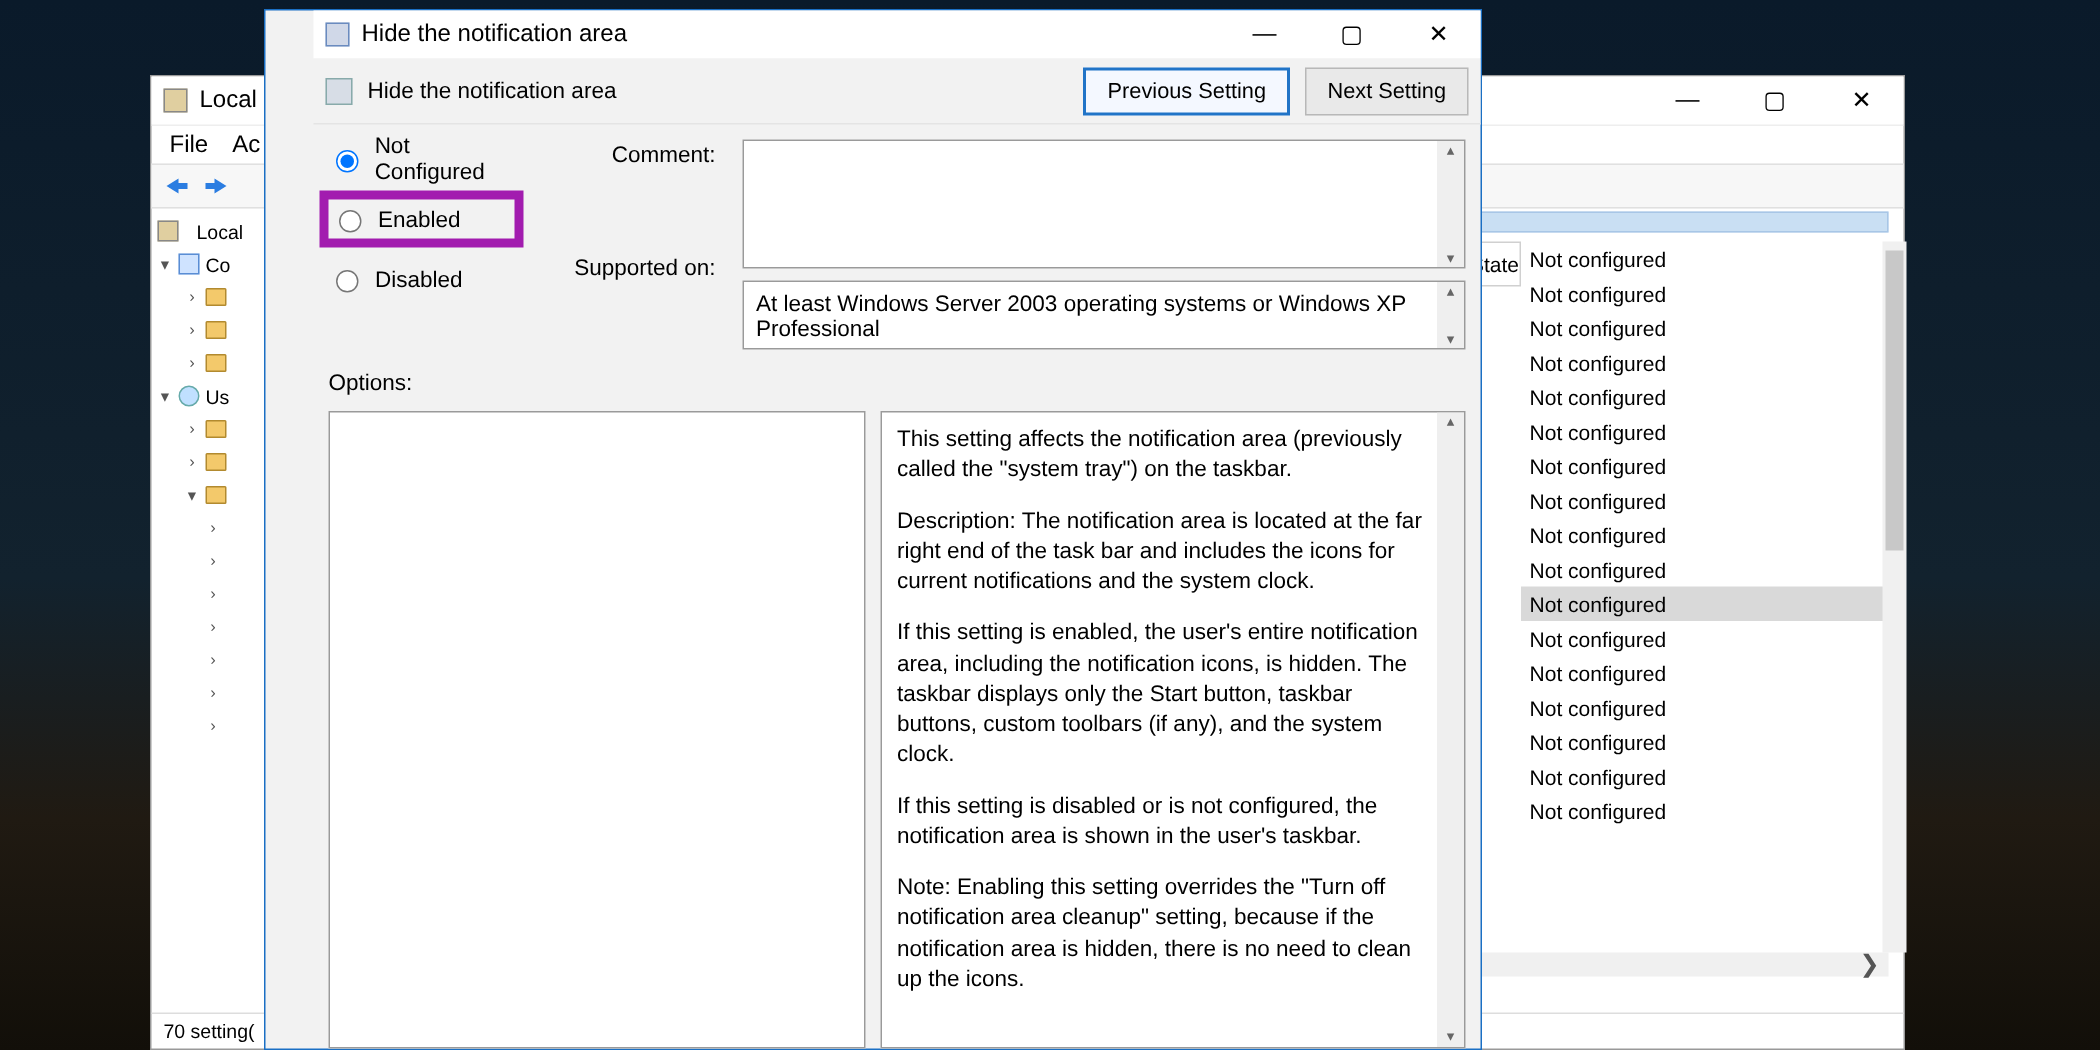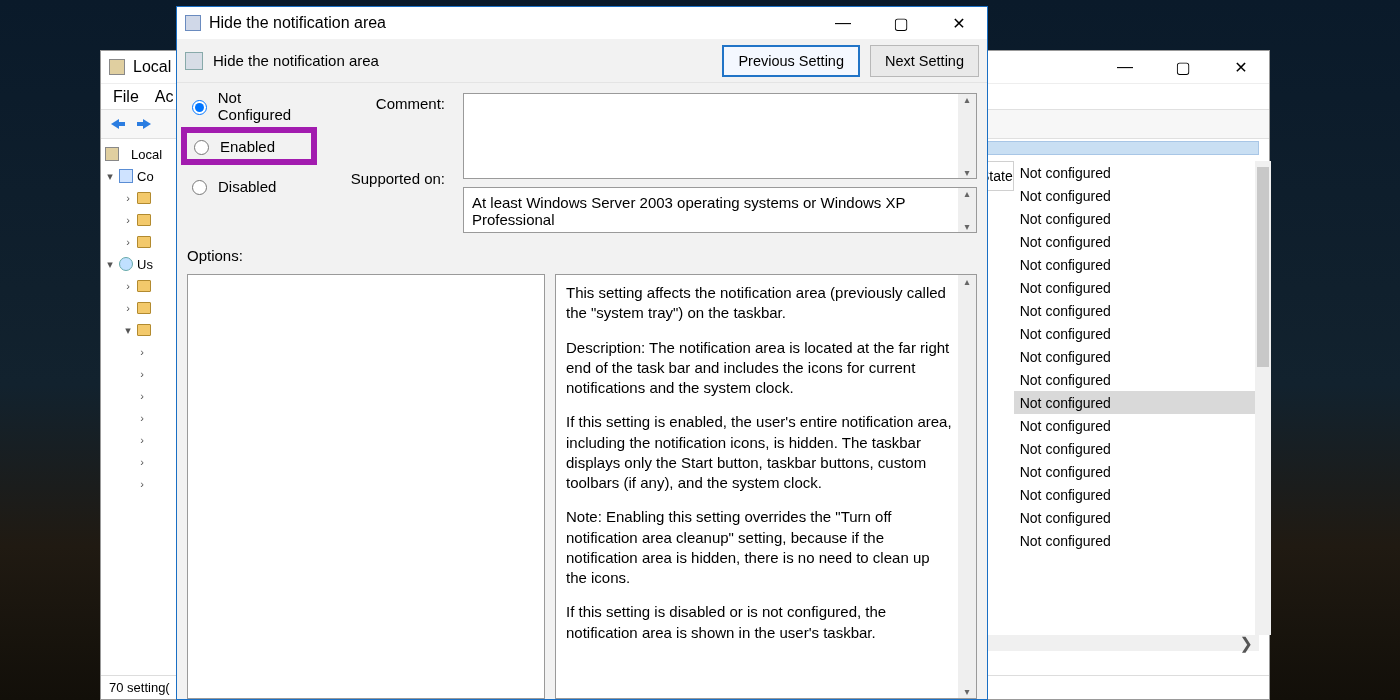--- a/index.html
+++ b/index.html
@@ -39,21 +39,21 @@
   .bg-hscroll{ position:absolute; left:0; right:10px; bottom:24px; height:16px; background:#f0f0f0; display:flex; align-items:center;}
   .bg-hscroll .thumb{ width:120px; height:12px; background:#c8c8c8; margin-left:6px;}
   .bg-hscroll .rarr { margin-left:auto; padding:0 6px; color:#555;}
   .bg-vscroll{ position:absolute; right:-2px; top:22px; bottom:40px; width:16px; background:#f0f0f0;}
   .bg-vscroll .thumb{ width:12px; height:200px; background:#c8c8c8; margin:6px auto 0;}
   .bg-status{ height:24px; border-top:1px solid #ddd; display:flex; align-items:center; padding:0 8px; font-size:13px;}
 
   
   .fg-window {
     position: absolute; left: 176px; top: 6px; width: 812px; height: 694px;
-    background: #f2f2f2; border:1px solid #1a6fc4; display:flex; flex-direction:column;
+    background: #f2f2f2; border:1px solid #1a6fc4; display:flex; flex-direction:column;padding-left:32px;
   }
   .fg-titlebar { height:32px; background:#fff; display:flex; align-items:center; padding:0 8px;}
   .fg-tb-icon { width:16px; height:16px; background:#d0d8e8; border:1px solid #6a8bbf; margin-right:8px;}
   .fg-titlebar .spacer{flex:1;}
   .fg-header { height:44px; background:#f2f2f2; display:flex; align-items:center; padding:0 8px; gap:10px; border-bottom:1px solid #e4e4e4;}
   .fg-head-icon{ width:18px; height:18px; background:#d7dde6; border:1px solid #8aa;}
   .fg-head-btns{ margin-left:auto; display:flex; gap:10px;}
   .fg-btn{ height:32px; padding:0 14px; background:#e9e9e9; border:1px solid #b8b8b8; display:flex; align-items:center; font-size:14.5px;text-align:right;}
   .fg-btn.primary{ border:2px solid #2174c7; background:#f4f8ff;}
   .fg-content{ flex:1; padding:10px 10px 0 10px; display:flex; flex-direction:column; min-height:0;}
@@ -308,18 +308,18 @@
     <div class="row3">
       <div class="options-box"></div>
       <div class="help-box" id="help-box">
         <div class="sbar">
             <span>▴</span>
             <span>▾</span>
           </div>
       <p>This setting affects the notification area (previously called the "system tray") on the taskbar.</p>
           <p>Description: The notification area is located at the far right end of the task bar and includes the icons for current notifications and the system clock.</p>
           <p>If this setting is enabled, the user's entire notification area, including the notification icons, is hidden. The taskbar displays only the Start button, taskbar buttons, custom toolbars (if any), and the system clock.</p>
+          <p>If this setting is disabled or is not configured, the notification area is shown in the user's taskbar.</p>
           <p>Note: Enabling this setting overrides the "Turn off notification area cleanup" setting, because if the notification area is hidden, there is no need to clean up the icons.</p>
-          <p>If this setting is disabled or is not configured, the notification area is shown in the user's taskbar.</p>
         </div>
     </div>
   </div>
 </div>
 
 </body></html>

